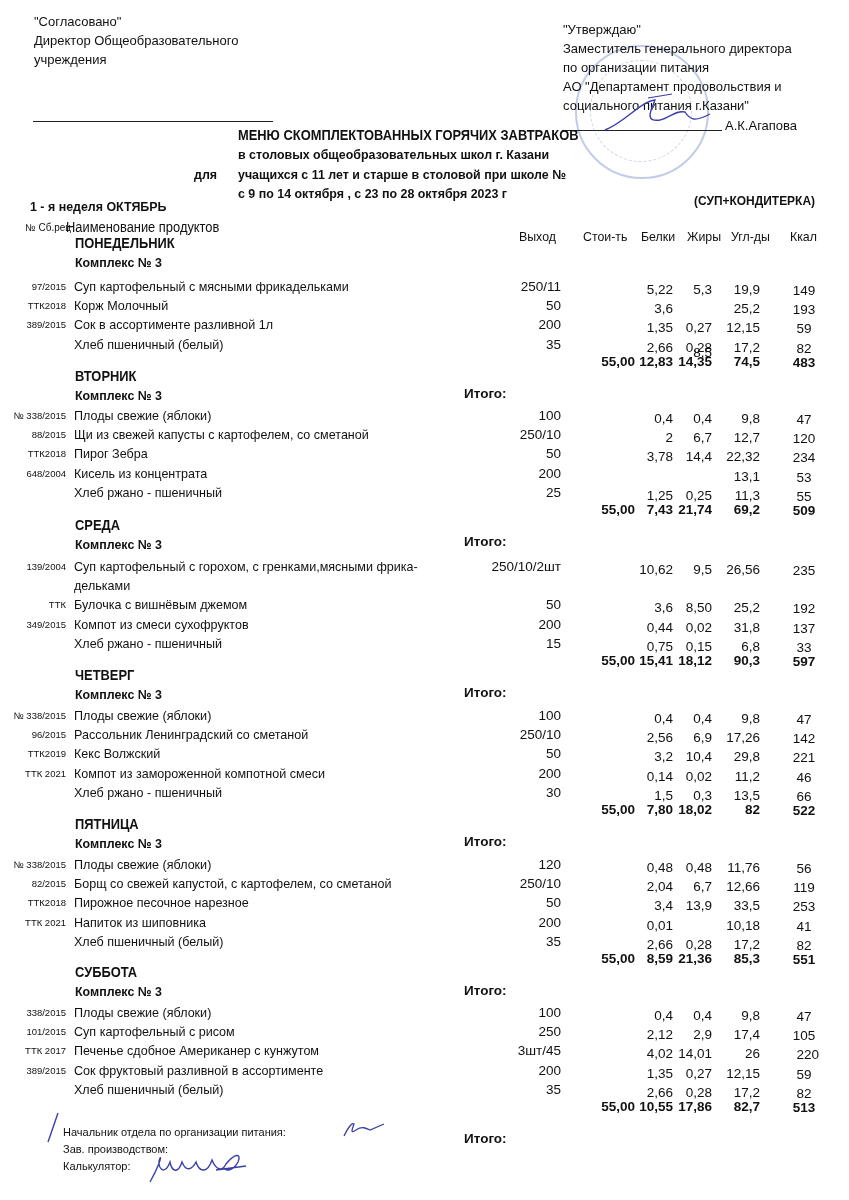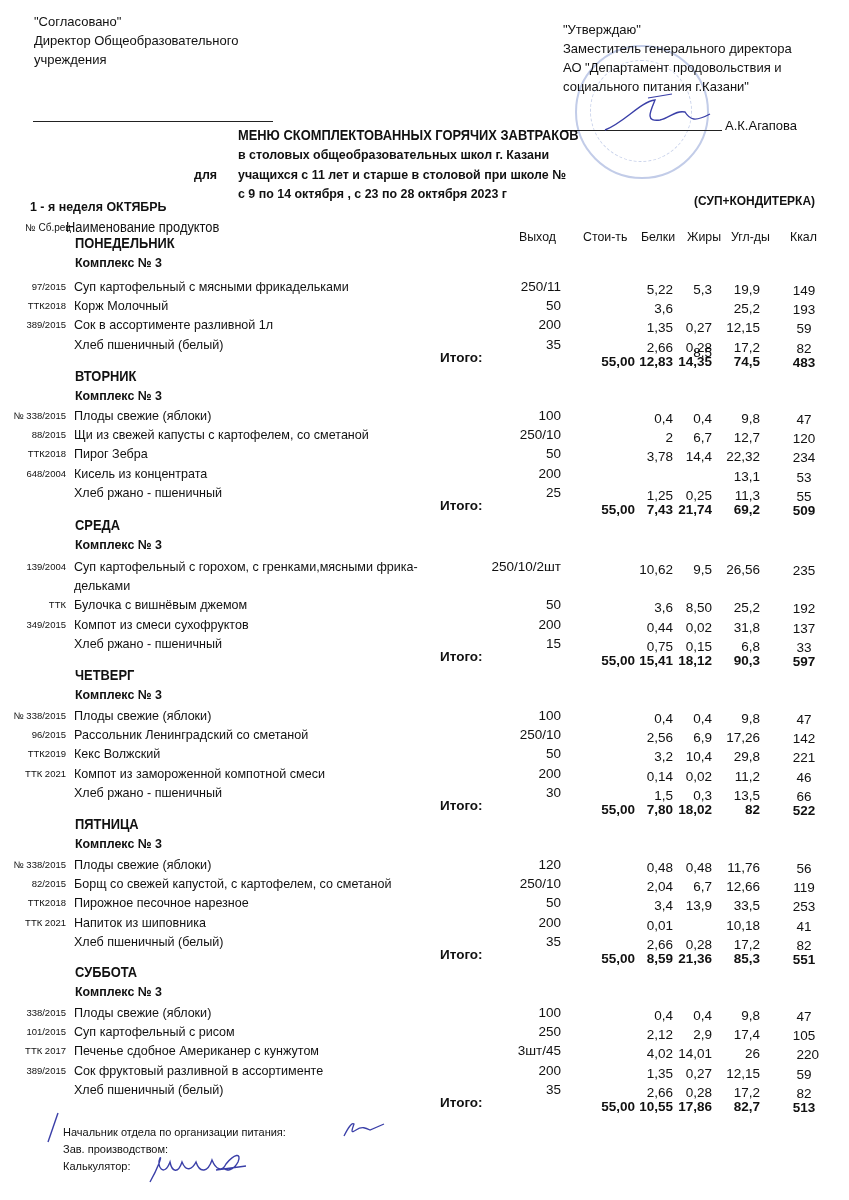--- a/index.html
+++ b/index.html
@@ -29,21 +29,21 @@
   .code { font-size:9.5px; right:auto; top:2px; text-align:right; width:66px; left:0; }
   .name { left:74px; transform:scaleX(0.93); transform-origin:left; }
   .out { right:288px; text-align:right; }
   .pr { right:214px; text-align:right; }
   .b { right:176px; text-align:right; }
   .f { right:137px; text-align:right; }
   .u { right:89px; text-align:right; }
   .k { right:30px; text-align:right; width:30px; text-align:center; }
   .tot { position:absolute; left:0; width:849px; height:18px; font-weight:bold; font-size:13.5px; }
   .tot span { position:absolute; white-space:nowrap; }
-  .tot .lbl { left:440px; }
+  .tot .lbl { left:464px;margin-top:36px; }
   .footer { left:63px; font-size:11px; line-height:17px; }
   .stamp { position:absolute; left:575px; top:45px; width:130px; height:130px; border-radius:50%;
            border:2px solid rgba(80,110,190,0.35); }
   .stamp-inner { position:absolute; left:590px; top:60px; width:100px; height:100px; border-radius:50%;
            border:1px dashed rgba(80,110,190,0.3); }
   .ink { position:absolute; }
 </style>
 </head>
 <body>
 
@@ -53,20 +53,21 @@
   <div>учреждения</div>
 </div>
 <div class="sig-line"></div>
 
 <div class="stamp"></div>
 <div class="stamp-inner"></div>
 
 <div class="abs hdr-right">
   <div>"Утверждаю"</div>
   <div>Заместитель генерального директора</div>
+  <div> по организации питания</div>
   <div>АО "Департамент продовольствия и</div>
   <div>социального питания г.Казани"</div>
 </div>
 <div class="sig-line2"></div>
 <div class="abs signer">А.К.Агапова</div>
 <svg class="ink" style="left:600px;top:92px" width="120" height="45">
   <path d="M5 38 C25 30, 40 10, 55 8 C50 20, 45 30, 60 28 C70 26, 75 18, 85 20 C90 28, 95 30, 110 22" stroke="#3a3fa8" stroke-width="1.4" fill="none"></path>
   <path d="M48 6 L72 2" stroke="#3a3fa8" stroke-width="1.2" fill="none"></path>
 </svg>
 

